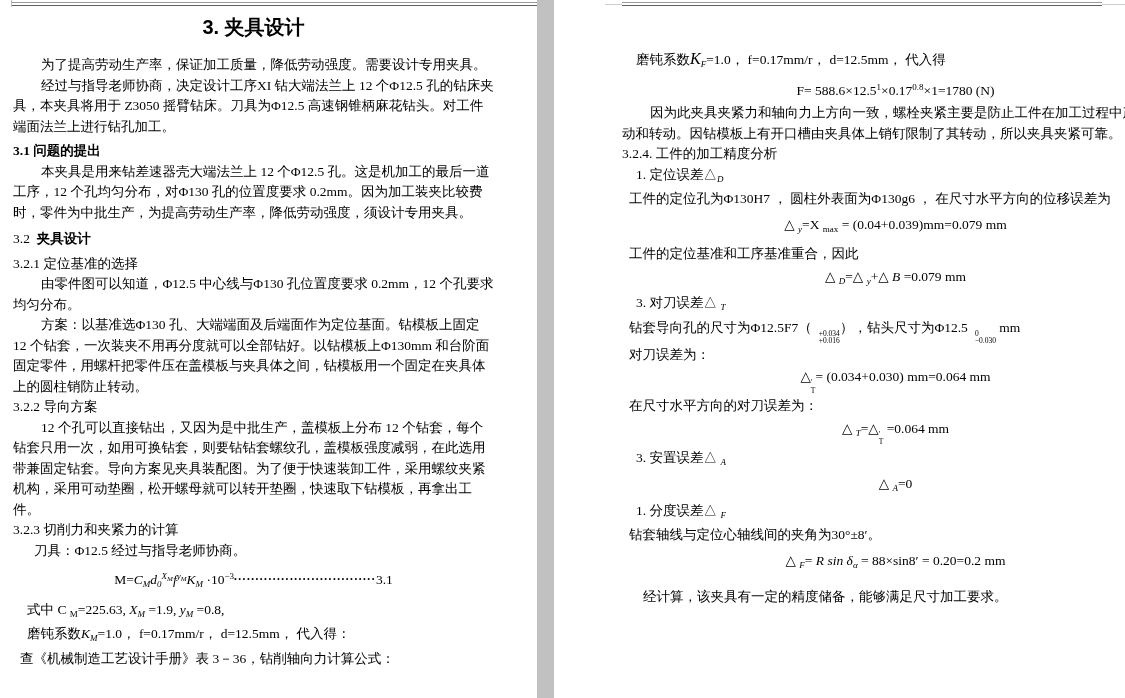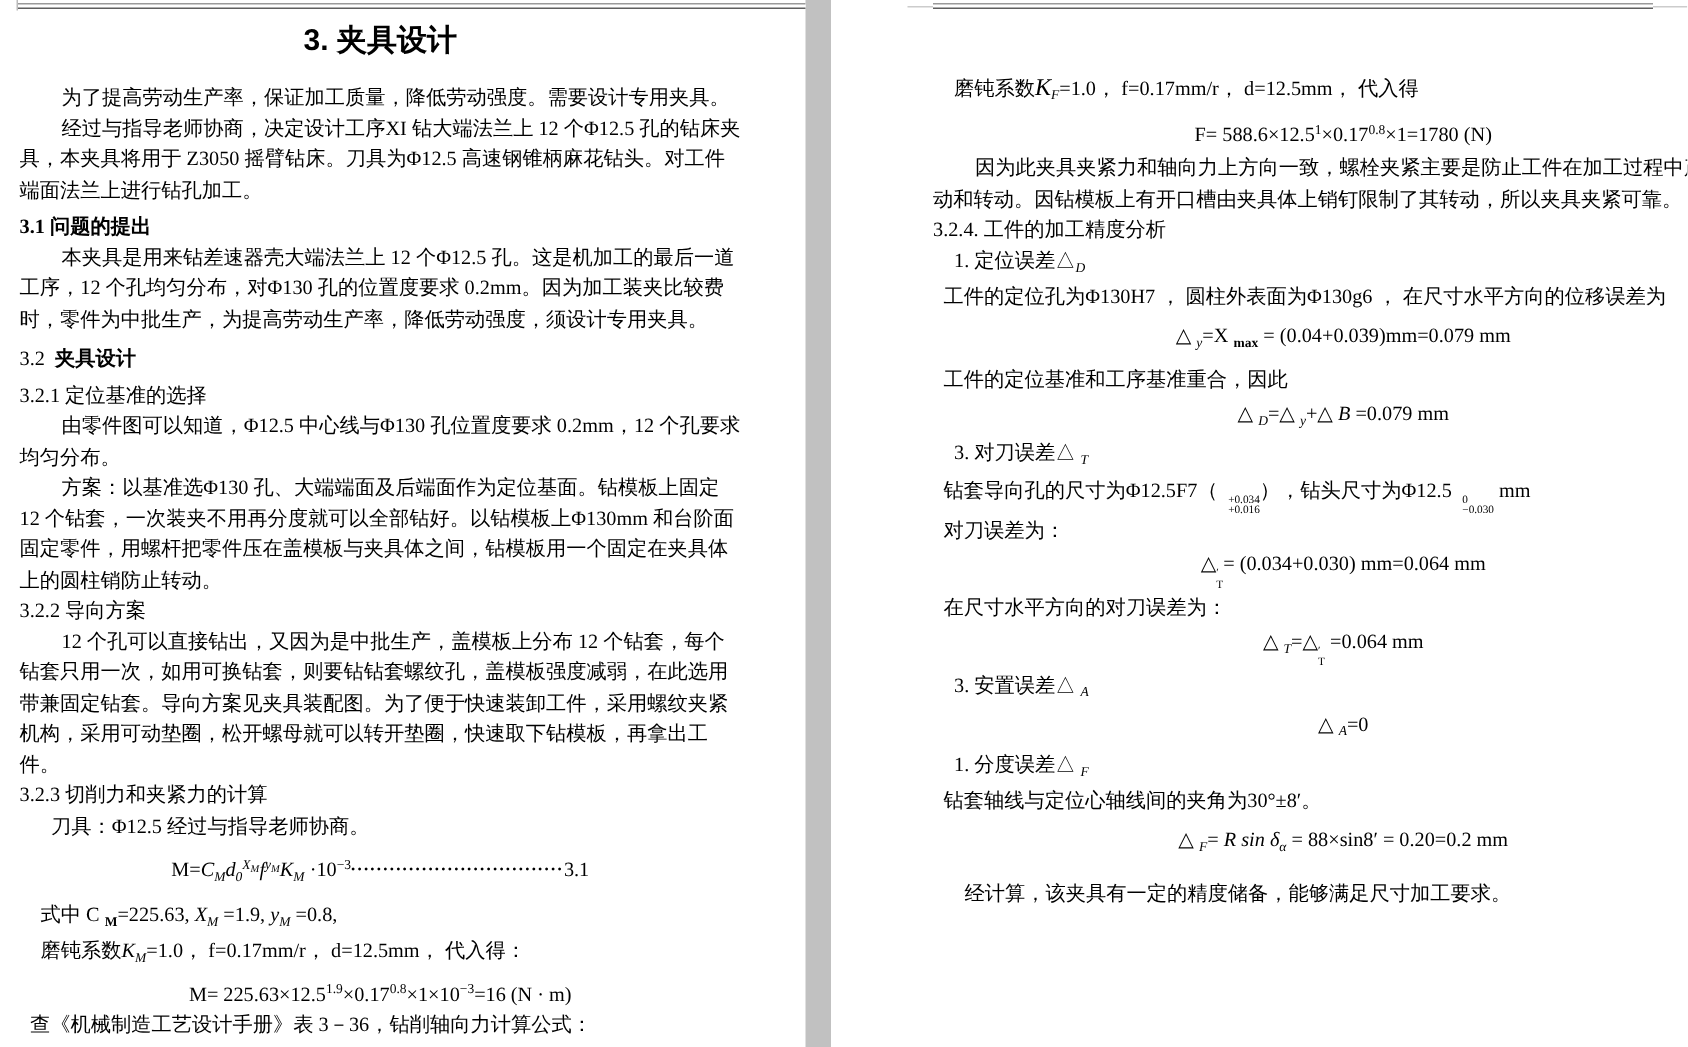--- a/index.html
+++ b/index.html
@@ -29,21 +29,21 @@
   .hd{font-weight:bold;margin:0;}
   .hd-plain{font-weight:normal;margin:0;}
   .mt4{margin-top:4px;}
   .mt6{margin-top:6px;}
   .mt12{margin-top:12px;}
 
   .fc{text-align:center;margin:5px 0;}
   .fl{margin:0;}
   .f-n{font-family:"Liberation Serif",serif;}
   .f-i{font-family:"Liberation Serif",serif;font-style:italic;}
-  .f-sub{font-size:9px;vertical-align:-3px;font-weight:bold;}
+  .f-sub{font-size:9px;vertical-align:-3px;}
   .f-isub{font-size:9px;vertical-align:-3px;font-family:"Liberation Serif",serif;font-style:italic;}
   .f-sup{font-size:9px;vertical-align:5px;}
   .f-isup{font-size:9px;vertical-align:5px;font-family:"Liberation Serif",serif;font-style:italic;}
   .f-iss{font-size:7px;vertical-align:3px;font-family:"Liberation Serif",serif;font-style:italic;}
   .f-dots{font-size:8px;letter-spacing:1.5px;vertical-align:2px;}
   .f-ibig{font-family:"Liberation Serif",serif;font-style:italic;font-size:16px;}
   .stk{display:inline-flex;flex-direction:column;font-size:7.5px;line-height:7.5px;
        vertical-align:-4px;font-family:"Liberation Serif",serif;text-align:left;}
 </style>
 </head>
@@ -61,21 +61,20 @@
     <p class="hd-plain mt4">3.2.1 定位基准的选择</p>
     <p class="ind2">由零件图可以知道，Φ12.5 中心线与Φ130 孔位置度要求 0.2mm，12 个孔要求均匀分布。</p>
     <p class="ind2">方案：以基准选Φ130 孔、大端端面及后端面作为定位基面。钻模板上固定 12 个钻套，一次装夹不用再分度就可以全部钻好。以钻模板上Φ130mm 和台阶面固定零件，用螺杆把零件压在盖模板与夹具体之间，钻模板用一个固定在夹具体上的圆柱销防止转动。</p>
     <p class="hd-plain">3.2.2 导向方案</p>
     <p class="ind2">12 个孔可以直接钻出，又因为是中批生产，盖模板上分布 12 个钻套，每个钻套只用一次，如用可换钻套，则要钻钻套螺纹孔，盖模板强度减弱，在此选用带兼固定钻套。导向方案见夹具装配图。为了便于快速装卸工件，采用螺纹夹紧机构，采用可动垫圈，松开螺母就可以转开垫圈，快速取下钻模板，再拿出工件。</p>
     <p class="hd-plain">3.2.3 切削力和夹紧力的计算</p>
     <p class="ind15">刀具：Φ12.5 经过与指导老师协商。</p>
     <div class="fc"><span class="f-n">M=</span><span class="f-i">C</span><span class="f-isub">M</span><span class="f-i">d</span><span class="f-isub">0</span><span class="f-isup">X</span><span class="f-iss">M</span><span class="f-i">f</span><span class="f-isup">y</span><span class="f-iss">M</span><span class="f-i">K</span><span class="f-isub">M</span><span class="f-n"> ·10</span><span class="f-sup">−3</span><span class="f-dots">•••••••••••••••••••••••••••••••••</span><span class="f-n">3.1</span></div>
     <p class="fl ind1"><span class="f-n">式中 C </span><span class="f-sub">M</span><span class="f-n">=225.63,   </span><span class="f-i">X</span><span class="f-isub">M</span><span class="f-n"> =1.9,     </span><span class="f-i">y</span><span class="f-isub">M</span><span class="f-n"> =0.8,</span></p>
     <p class="fl ind1"><span class="f-n">磨钝系数</span><span class="f-i">K</span><span class="f-isub">M</span><span class="f-n">=1.0，  f=0.17mm/r，  d=12.5mm，  代入得：</span></p>
-    <div class="fc" style="margin:0;"><span class="f-n">M= 225.63×12.5</span><span class="f-sup">1.9</span><span class="f-n">×0.17</span><span class="f-sup">0.8</span><span class="f-n">×1×10</span><span class="f-sup">−3</span><span class="f-n">=16 (N · m)</span></div>
     <p class="ind05">查《机械制造工艺设计手册》表 3－36，钻削轴向力计算公式：</p>
 
   </div>
 
   <div class="gap"></div>
 
   <div class="pg pg-r">
     <p class="fl ind1"><span class="f-n">磨钝系数</span><span class="f-ibig">K</span><span class="f-isub">F</span><span class="f-n">=1.0，   f=0.17mm/r，  d=12.5mm，  代入得</span></p>
     <div class="fc" style="margin:2px 0;"><span class="f-n">F= 588.6×12.5</span><span class="f-sup">1</span><span class="f-n">×0.17</span><span class="f-sup">0.8</span><span class="f-n">×1=1780 (N)</span></div>
     <p class="ind2">因为此夹具夹紧力和轴向力上方向一致，螺栓夹紧主要是防止工件在加工过程中产生振动和转动。因钻模板上有开口槽由夹具体上销钉限制了其转动，所以夹具夹紧可靠。</p>

